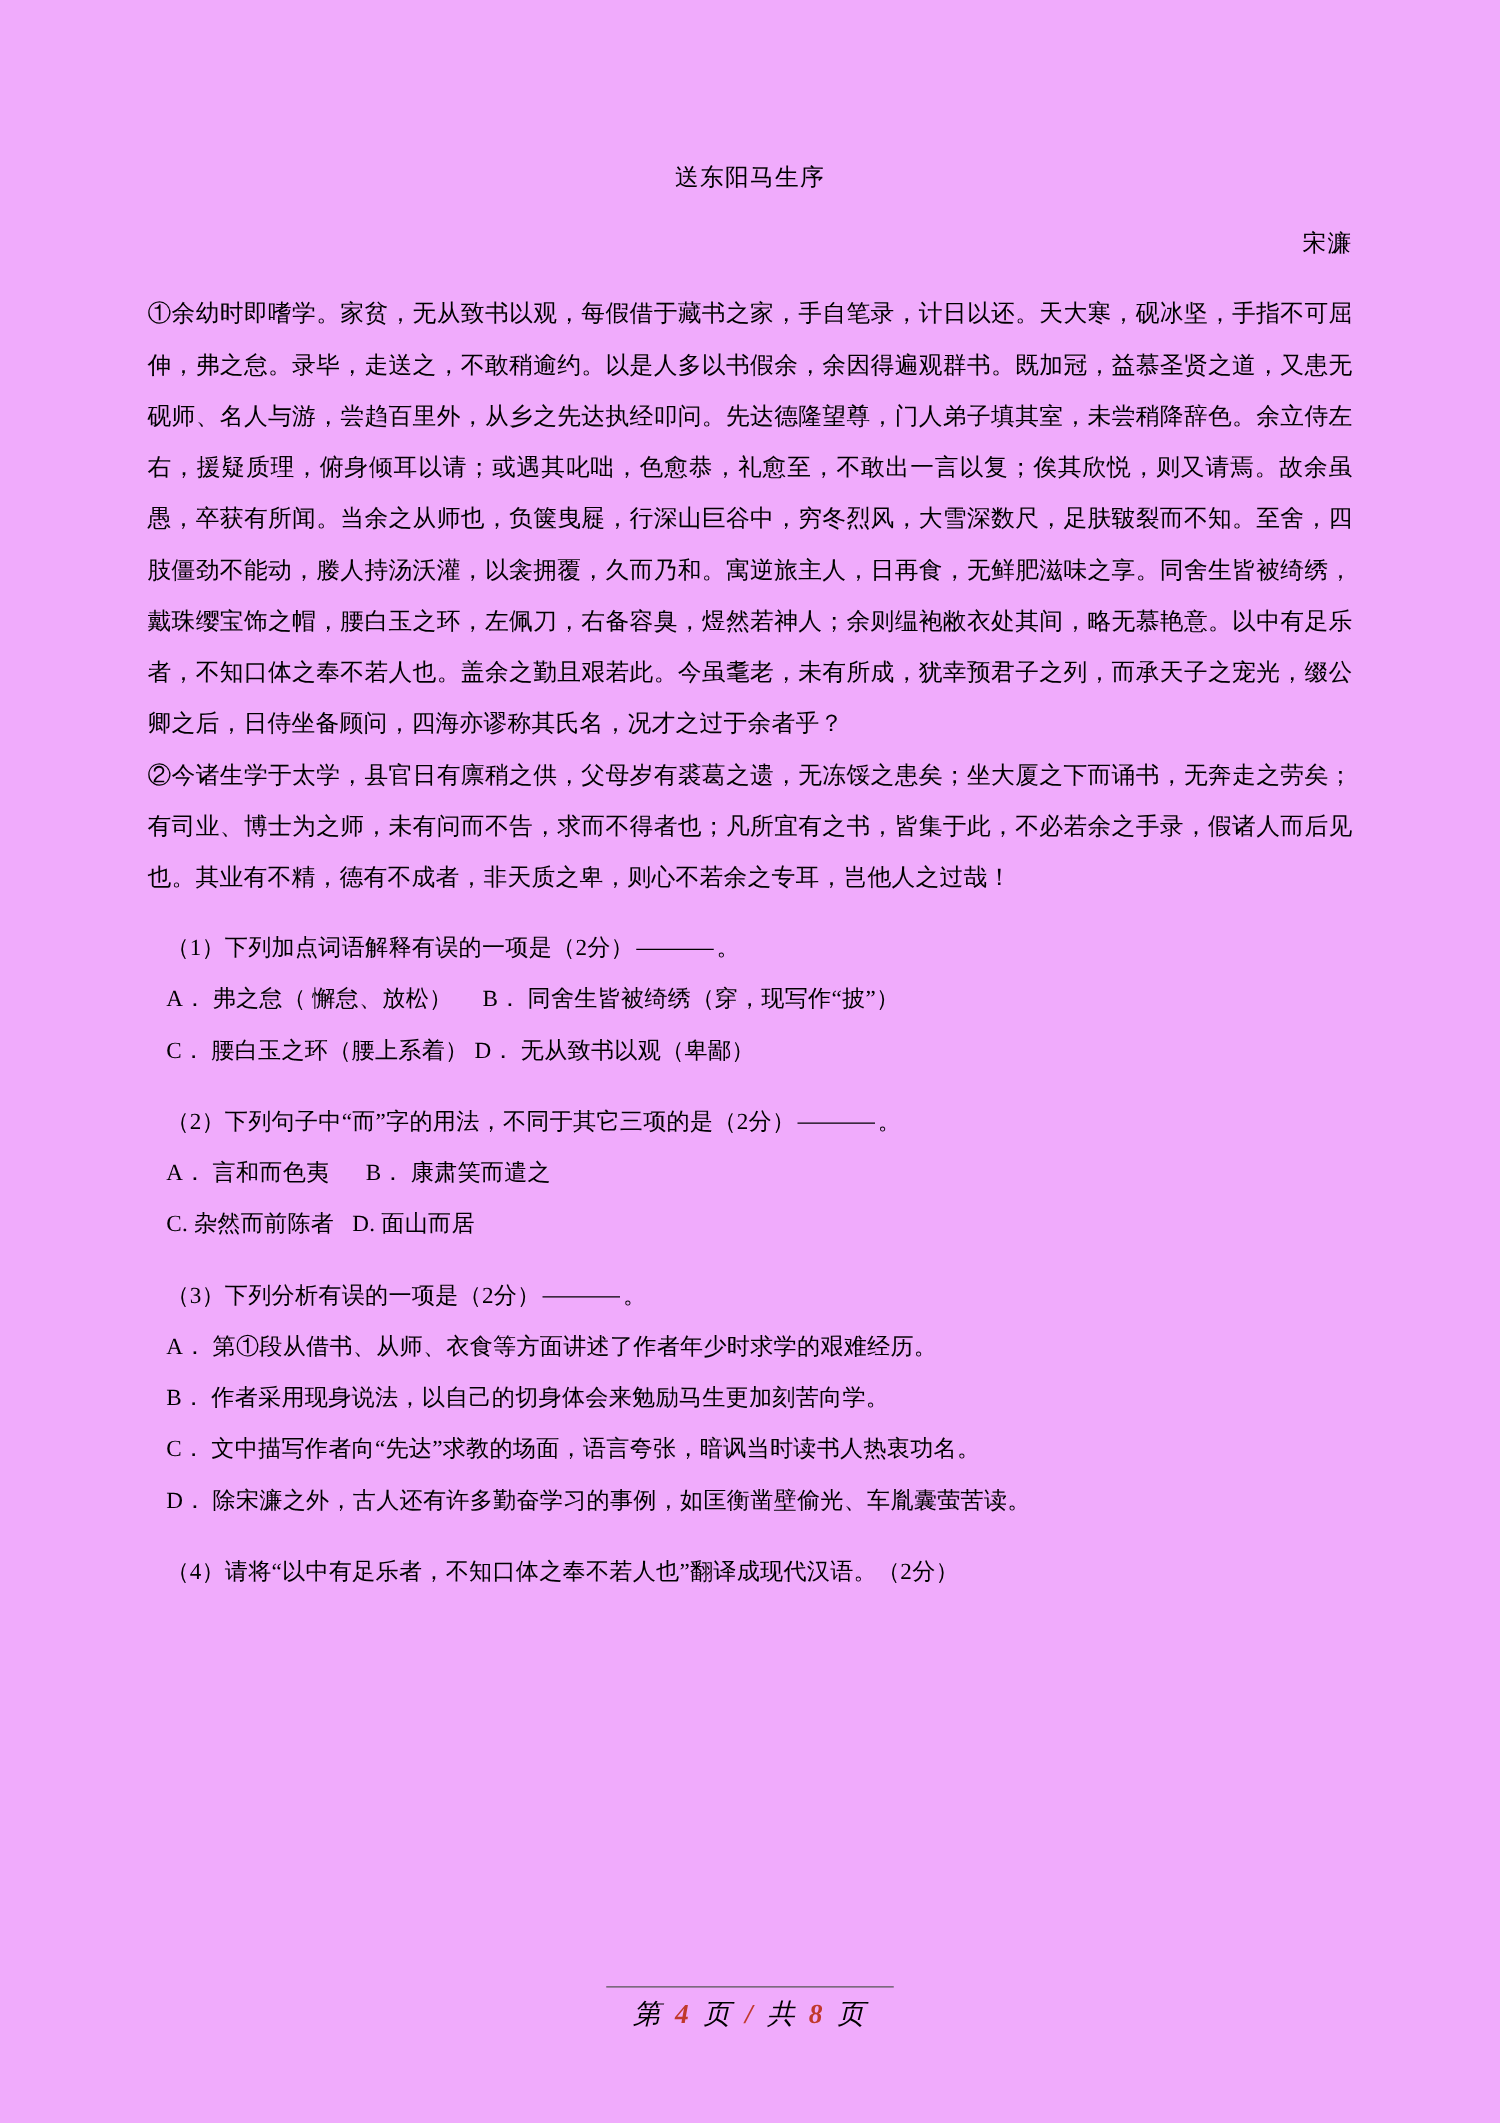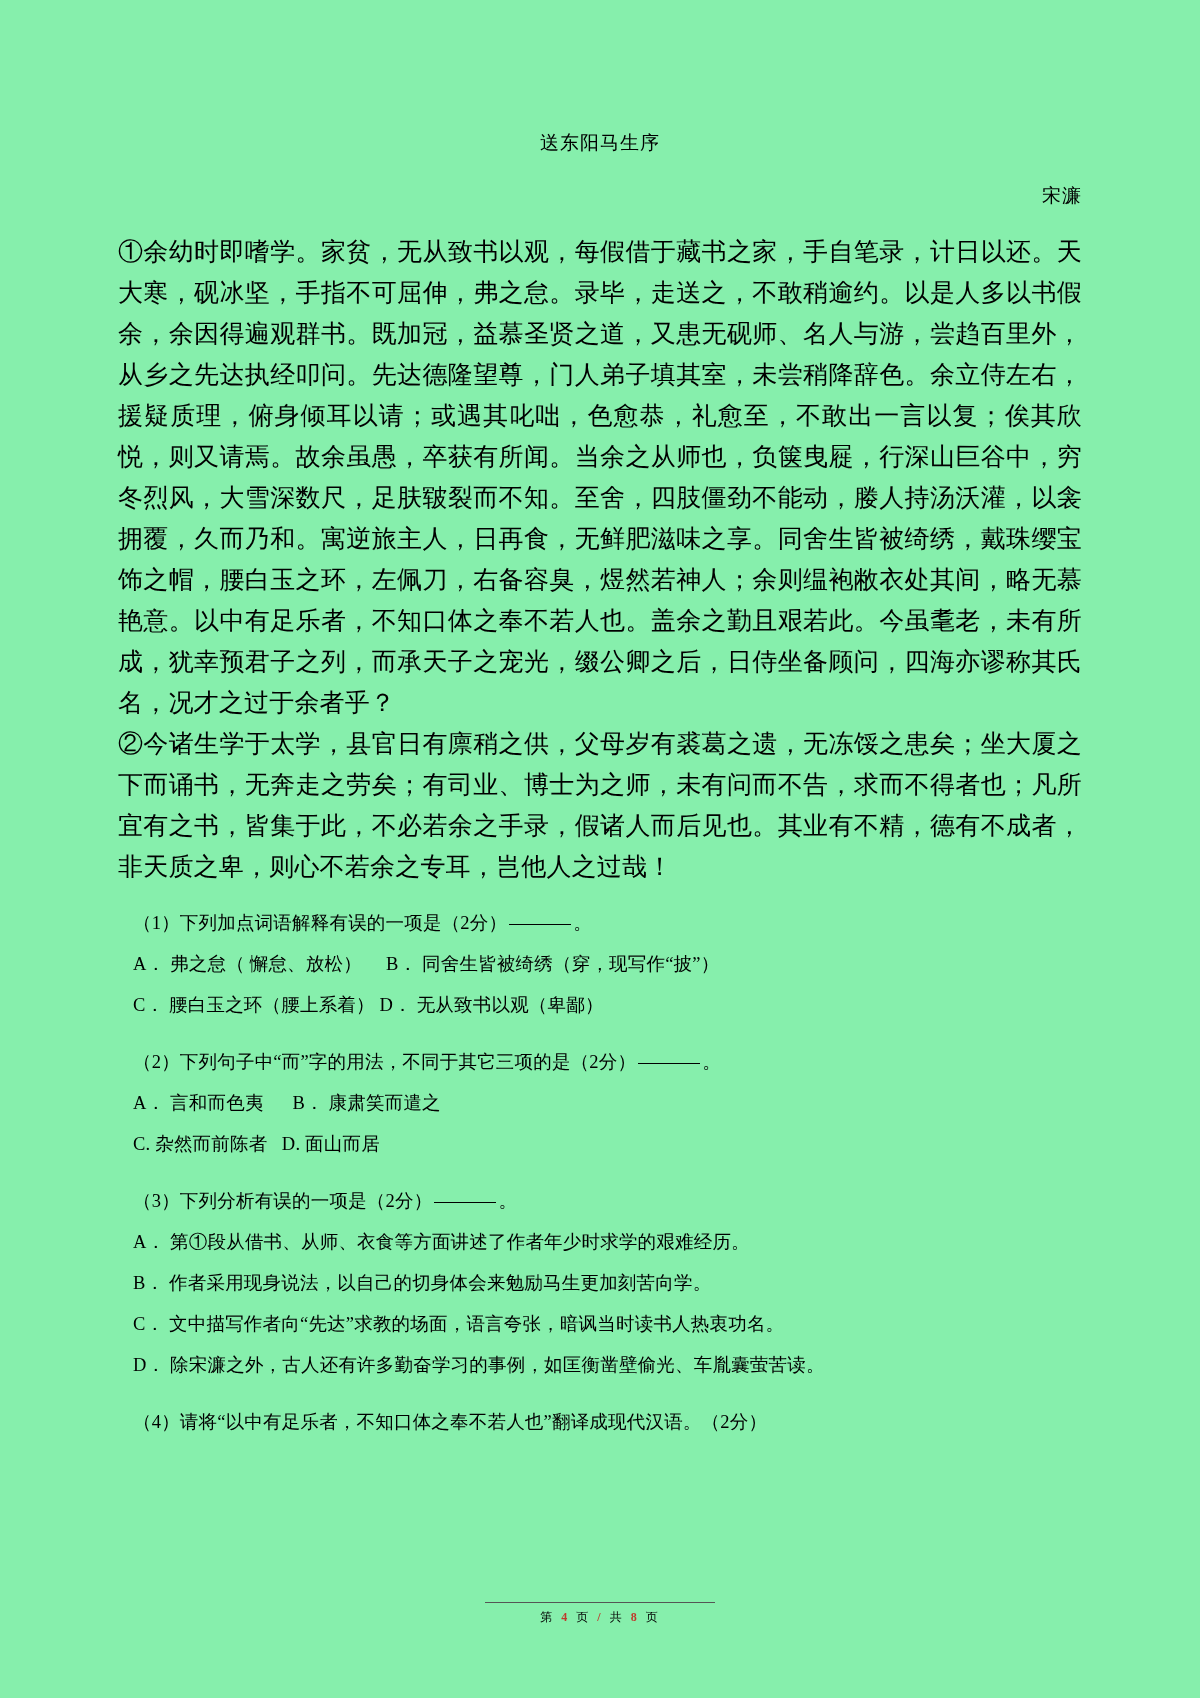--- a/index.html
+++ b/index.html
@@ -6,21 +6,21 @@
     margin: 0;
     padding: 0;
     background: #f2f2f2;
   }
   body {
     font-family: "Liberation Serif", "DejaVu Serif", serif;
   }
   .page {
     width: 1200px;
     height: 1698px;
-    background: #86efac;
+    background: #f0abfc;
     margin: 0 auto;
     position: relative;
     box-sizing: border-box;
     padding: 130px 118px 60px 118px;
     overflow: hidden;
   }
   .doc-title {
     text-align: center;
     font-size: 19px;
     letter-spacing: 1px;
@@ -30,21 +30,21 @@
   }
   .doc-author {
     text-align: right;
     font-size: 19px;
     letter-spacing: 1px;
     color: #000;
     margin: 0 0 22px 0;
     line-height: 1.4;
   }
   .para {
-    font-size: 25px;
+    font-size: 19px;
     line-height: 41px;
     color: #000;
     text-align: justify;
     text-justify: inter-ideograph;
     margin: 0;
     letter-spacing: 0.2px;
   }
   .q-block {
     margin-top: 16px;
     margin-left: 15px;
@@ -77,26 +77,27 @@
   }
   .footer {
     position: absolute;
     left: 0;
     right: 0;
     bottom: 72px;
     text-align: center;
   }
   .footer-inner {
     display: inline-block;
-    font-size: 12px;
+    font-size: 22px;
     color: #000;
     letter-spacing: 2px;
     border-top: 1px solid #555;
     padding-top: 6px;
     min-width: 230px;
+    font-style: italic;
   }
   .footer-sep {
     color: #c0392b;
     font-weight: bold;
     padding: 0 2px;
   }
   .page-num {
     color: #c0392b;
     font-weight: bold;
     padding: 0 2px;

